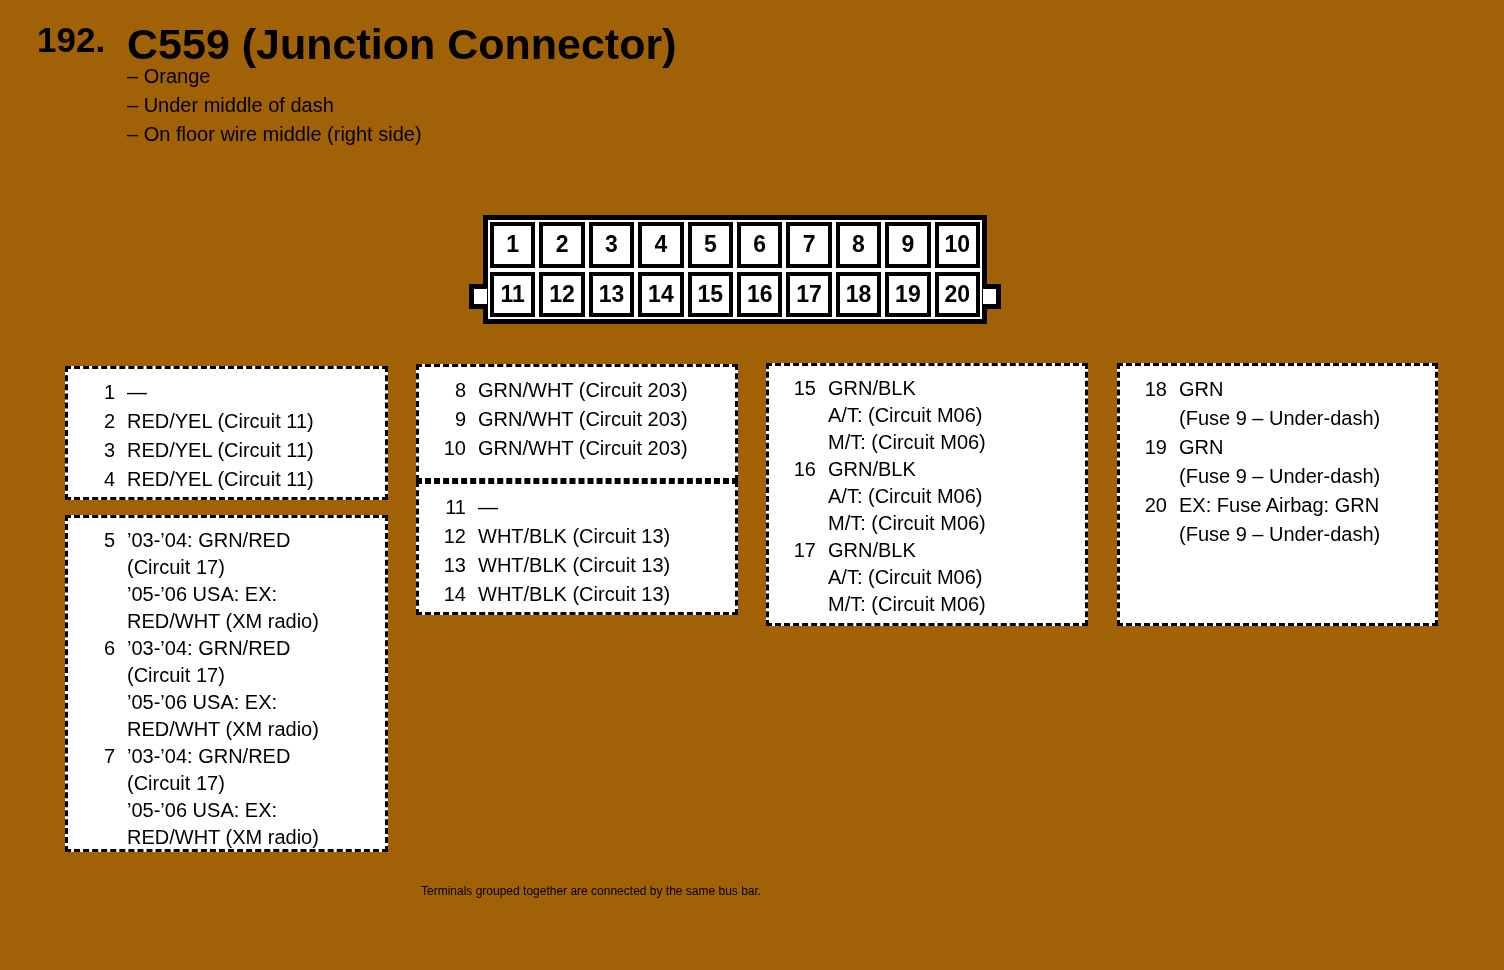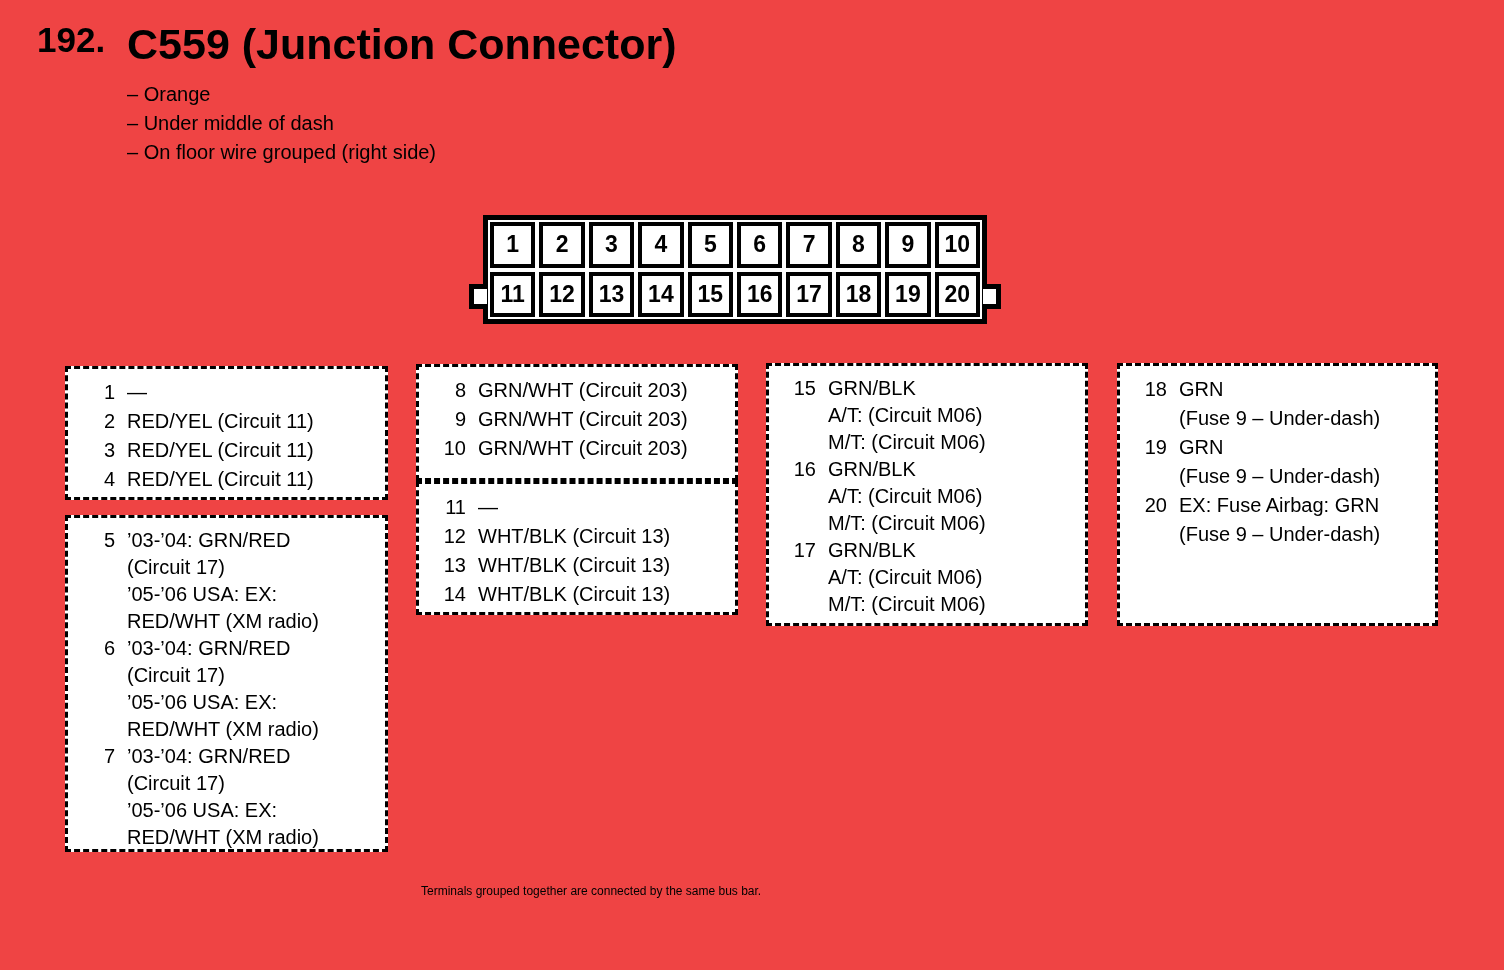--- a/index.html
+++ b/index.html
@@ -1,26 +1,26 @@
 <!DOCTYPE html>
 <html><head>
 <meta charset="utf-8">
 <style>
   html, body { margin:0; padding:0; }
   .page {
     position:relative; width:1504px; height:970px;
-    background:#ef4444; color:#000000;
+    background:#a16207; color:#000000;
     font-family:"Liberation Sans", sans-serif;
     overflow:hidden;
   }
   
   .title-num  { position:absolute; left:37px;  top:20px; font-size:35px; font-weight:bold; }
   .title-text { position:absolute; left:127px; top:20px; font-size:43px; font-weight:bold; }
   
-  .notes { position:absolute; left:127px; top:80px; font-size:20px; line-height:29px; }
+  .notes { position:absolute; left:127px; top:62px; font-size:20px; line-height:29px; }
   
   .connector {
     position:absolute; left:483px; top:215px; width:504px; height:109px;
     border:5px solid #000; box-sizing:border-box; background:#fff; padding:2px;
   }
   .conn-grid {
     display:grid; grid-template-columns:repeat(10,1fr); grid-template-rows:1fr 1fr;
     gap:4px; width:100%; height:100%; box-sizing:border-box;
   }
   .pin-cell {
@@ -55,21 +55,21 @@
 <body>
 
 <div class="page">
 
   <span class="title-num">192.</span>
   <span class="title-text">C559 (Junction Connector)</span>
 
   <div class="notes">
     <div>– Orange</div>
     <div>– Under middle of dash</div>
-    <div>– On floor wire grouped (right side)</div>
+    <div>– On floor wire middle (right side)</div>
   </div>
 
   <div class="connector">
     <div class="tab tab-left"></div>
     <div class="tab tab-right"></div>
     <div class="conn-grid">
         <div class="pin-cell">1</div>
         <div class="pin-cell">2</div>
         <div class="pin-cell">3</div>
         <div class="pin-cell">4</div>

